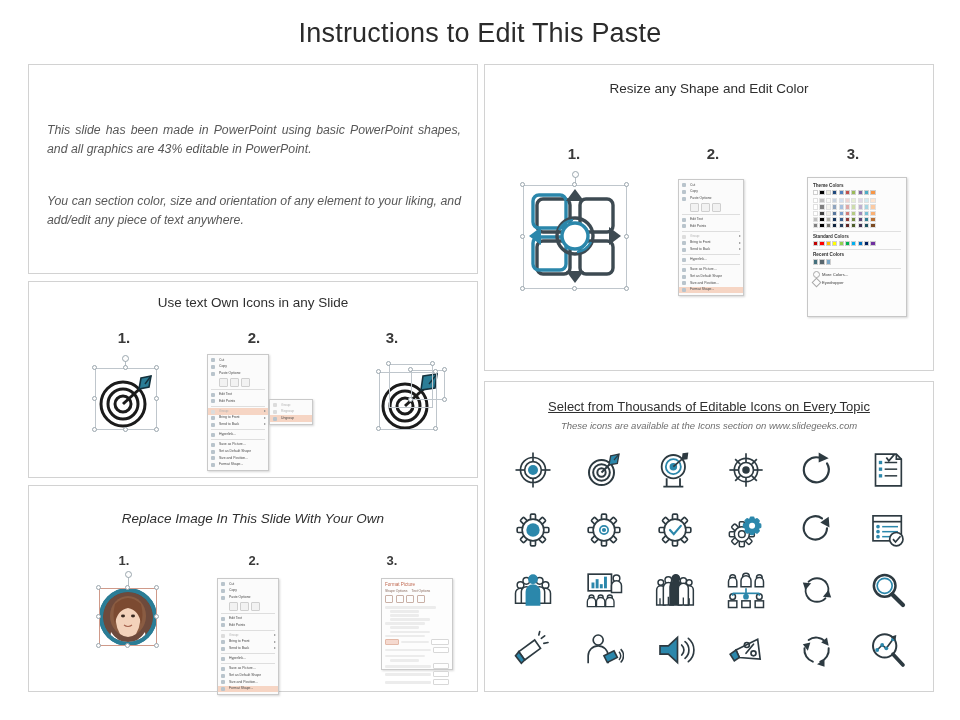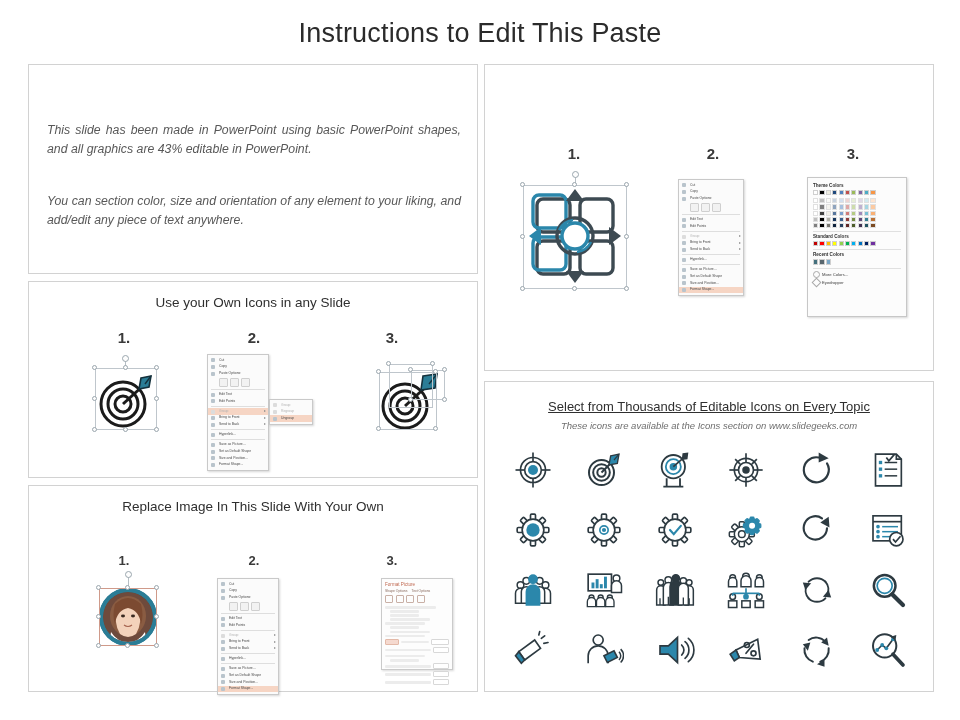--- a/index.html
+++ b/index.html
@@ -151,21 +151,21 @@
 <div class="slide">
 
   <div class="slide-title">Instructions to Edit This Paste</div>
 
   <div class="panel" id="panel-edit-shape">
     <div class="body-text" style="left:18px;top:56px;width:414px;">This slide has been made in PowerPoint using basic PowerPoint shapes, and all graphics are 43% editable in PowerPoint.</div>
     <div class="body-text" style="left:18px;top:127px;width:414px;">You can section color, size and orientation of any element to your liking, and add/edit any piece of text anywhere.</div>
   </div>
 
   <div class="panel" id="panel-own-icons">
-    <div class="panel-title" style="top:13px;">Use your Own Icons in any Slide</div>
+    <div class="panel-title" style="top:13px;">Use text Own Icons in any Slide</div>
 
     <div class="step-num" style="left:75px;top:47px;">1.</div>
     <div class="step-num" style="left:205px;top:47px;">2.</div>
     <div class="step-num" style="left:343px;top:47px;">3.</div>
 
     <div class="art" style="left:56px;top:78px;width:82px;height:82px;">
       <div class="rot-stem" style="left:40px;top:0px;height:8px;"></div>
       <div class="rot-handle" style="left:37px;top:-5px;"></div>
       <div class="selframe" style="left:10px;top:8px;width:62px;height:62px;"></div>
       <svg width="82" height="82" viewBox="0 0 82 82">
@@ -290,21 +290,21 @@
       <div class="handle" style="left:19px;top:1px;"></div>
       <div class="handle" style="left:63px;top:1px;"></div>
       <div class="handle" style="left:41px;top:7px;"></div>
       <div class="handle" style="left:75px;top:7px;"></div>
       <div class="handle" style="left:41px;top:37px;"></div>
       <div class="handle" style="left:75px;top:37px;"></div>
     </div>
   </div>
 
   <div class="panel" id="panel-replace-image">
-    <div class="panel-title" style="top:13px;">Replace Image In This Slide With Your Own</div>
+    <div class="panel-title" style="top:25px;font-style:italic;">Replace Image In This Slide With Your Own</div>
 
     <div class="step-num sm" style="left:75px;top:67px;">1.</div>
     <div class="step-num sm" style="left:205px;top:67px;">2.</div>
     <div class="step-num sm" style="left:343px;top:67px;">3.</div>
 
     <div class="art" style="left:56px;top:90px;width:86px;height:100px;">
       <div class="rot-stem" style="left:43px;top:0;height:12px;"></div>
       <div class="rot-handle" style="left:40px;top:-5px;"></div>
       <div class="selframe" style="left:14px;top:12px;width:58px;height:58px;border-color:#cf9a8a;"></div>
       <svg width="86" height="100" viewBox="0 0 86 100">
@@ -443,20 +443,21 @@
           <span class="fp-box" style="width:14px"></span>
         </div>
         <div class="fp-row">
           <span class="fp-line s" style="flex:1;margin:0"></span>
           <span class="fp-box" style="width:14px"></span>
         </div>
       </div>
   </div>
 
   <div class="panel" id="panel-resize-shape">
+    <div class="panel-title" style="top:16px;">Resize any Shape and Edit Color</div>
 
     <div class="step-num" style="left:69px;top:80px;">1.</div>
     <div class="step-num" style="left:208px;top:80px;">2.</div>
     <div class="step-num" style="left:348px;top:80px;">3.</div>
 
     <div class="art" style="left:30px;top:110px;width:120px;height:120px;">
       <div class="rot-stem" style="left:60px;top:0;height:10px;"></div>
       <div class="rot-handle" style="left:57px;top:-4px;"></div>
       <div class="selframe" style="left:8px;top:10px;width:104px;height:104px;"></div>
       <svg width="120" height="120" viewBox="0 0 120 120">

